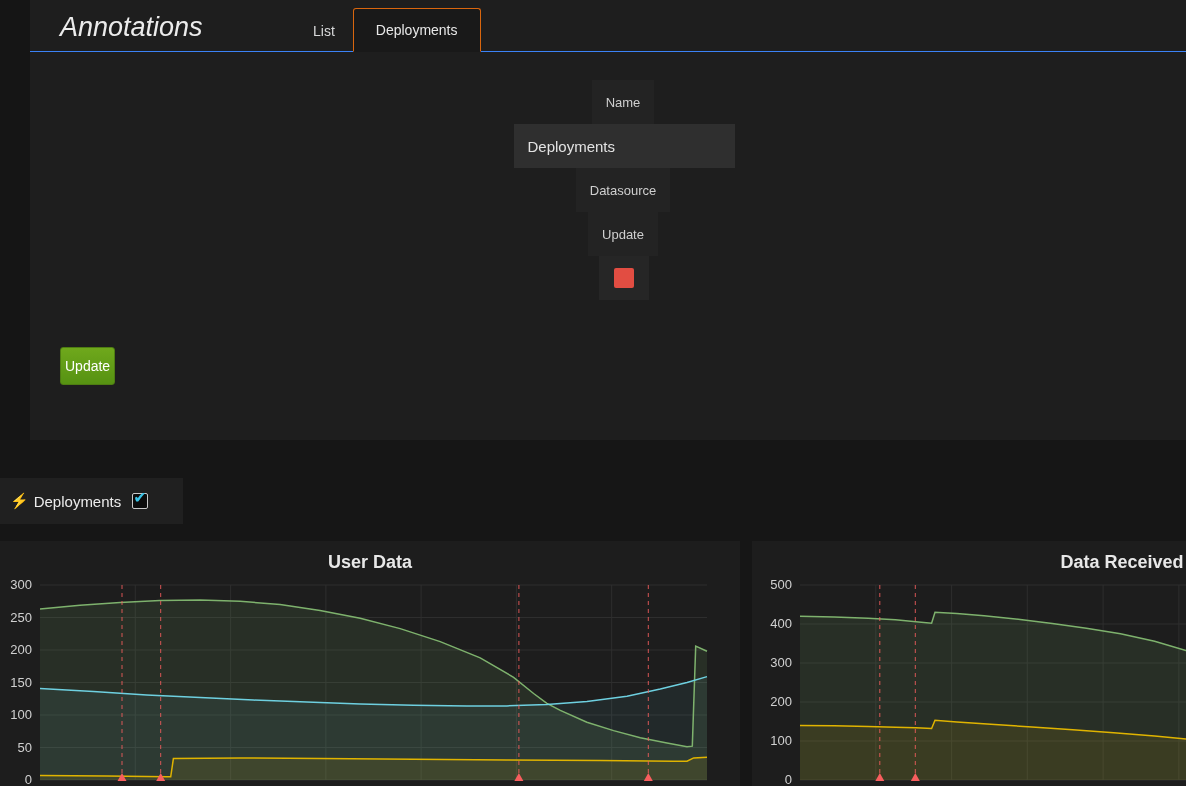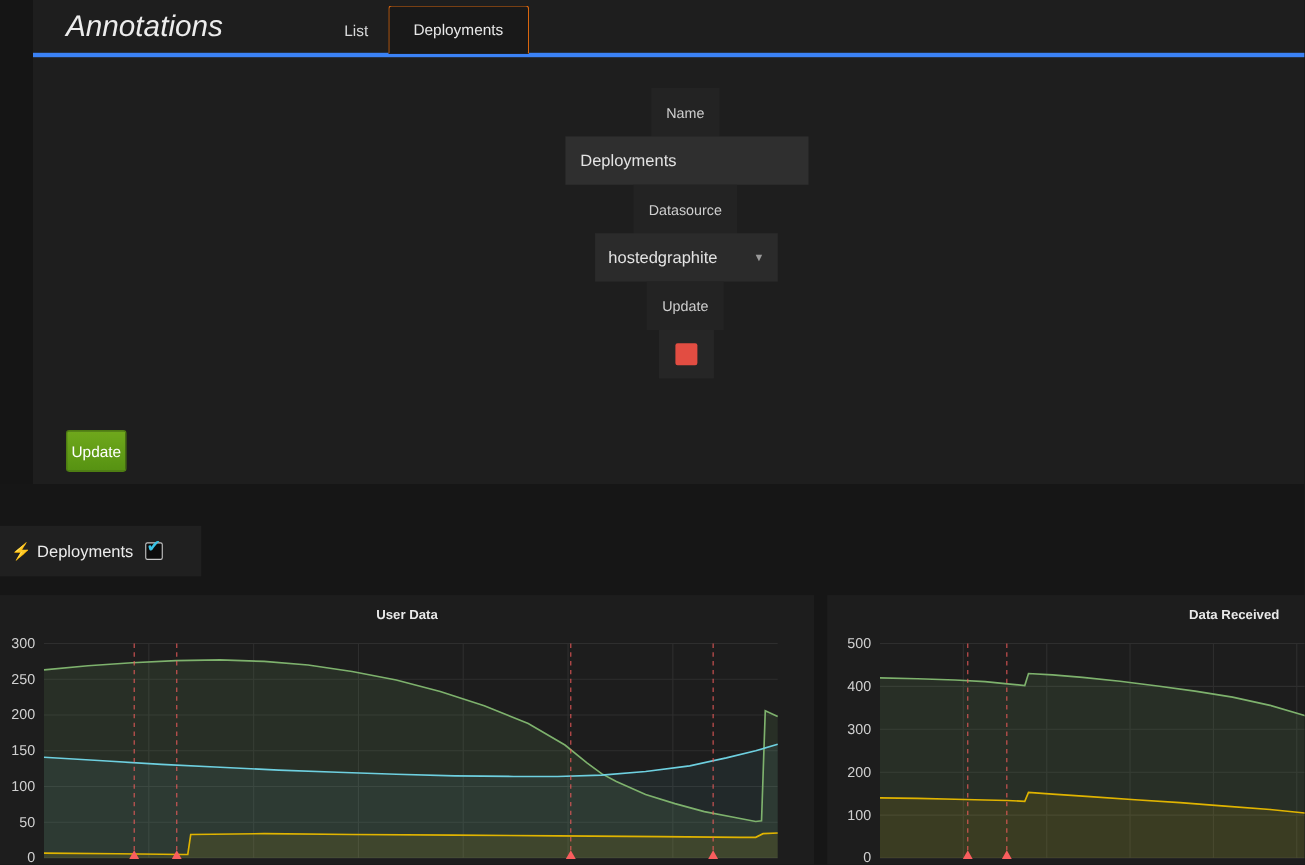--- a/index.html
+++ b/index.html
@@ -6,21 +6,21 @@
   html,body { margin:0; padding:0; }
   body {
     width:1186px; height:786px; overflow:hidden;
     background:#161616;
     font-family:"Liberation Sans", sans-serif;
     color:#d8d9da;
   }
   
   .editor { position:relative; height:440px; background:#1e1e1e; padding-left:30px; }
   .editor::before { content:""; position:absolute; left:0; top:0; bottom:0; width:30px; background:#151515; }
-  .header-row { display:flex; align-items:flex-end; height:52px; border-bottom:4px solid #3b82f6; }
+  .header-row { display:flex; align-items:flex-end; height:52px; border-bottom:1px solid #3b82f6; }
   .page-title { font-style:italic; font-size:27px; font-weight:500; color:#ececec; margin:0 0 8px 30px; width:235px; }
   .tabs { display:flex; align-items:flex-end;margin-top:36px; }
   .tab { height:40px; line-height:40px; padding:0 18px; font-size:14px; color:#d8d9da; cursor:pointer; }
   .tab.active {
     height:44px; line-height:42px; padding:0 22px;
     background:#191919; border:1px solid #d9660e; border-bottom:1px solid #191919;
     margin-bottom:-1px; border-radius:3px 3px 0 0; color:#e8e8e8;
   }
   .row1 { display:flex; align-items:center; margin:28px 0 0 30px;flex-direction:column; }
   .fl {
@@ -73,45 +73,41 @@
   .checkbox {
     margin-left:11px; width:16px; height:16px; background:#0c0c0c;
     border:1px solid #c8c8c8; border-radius:2px; position:relative; flex:none;
   }
   .checkbox .check {
     position:absolute; left:0px; top:-4px; color:#39c3e6; font-size:16px; line-height:16px;
   }
   
   .panels { display:flex; gap:12px; margin-top:17px; height:270px; }
   .panel { width:740px; flex:none; background:#1d1d1d; }
-  .panel-title { text-align:center; font-weight:bold; font-size:12px; color:#e8e8e8; padding-top:11px; height:30px; }
+  .panel-title { text-align:center; font-weight:bold; font-size:18px; color:#e8e8e8; padding-top:11px; height:30px; }
   svg.chart { display:block; }
   svg text { font-family:"Liberation Sans", sans-serif; }
 </style>
 </head>
 <body>
 
 <div class="editor">
   <div class="header-row">
     <h1 class="page-title">Annotations</h1>
     <div class="tabs">
       <div class="tab">List</div>
       <div class="tab active">Deployments</div>
     </div>
   </div>
 
   <div class="row1">
     <div class="fl">Name</div>
     <input class="fi name-input" type="text" value="Deployments" style="">
     <div class="gap"></div>
     <div class="fl">Datasource</div>
-    <div class="select">
-      <span>hostedgraphite</span>
-      <span class="caret">▼</span>
-    </div>
     <div class="gap"></div>
     <div class="fl">Update</div>
     <div class="swatch-box">
       <span class="swatch" style="background: rgb(226, 77, 66);"></span>
     </div>
   </div>
 
 
   <button class="update-btn">Update</button>
 </div>

